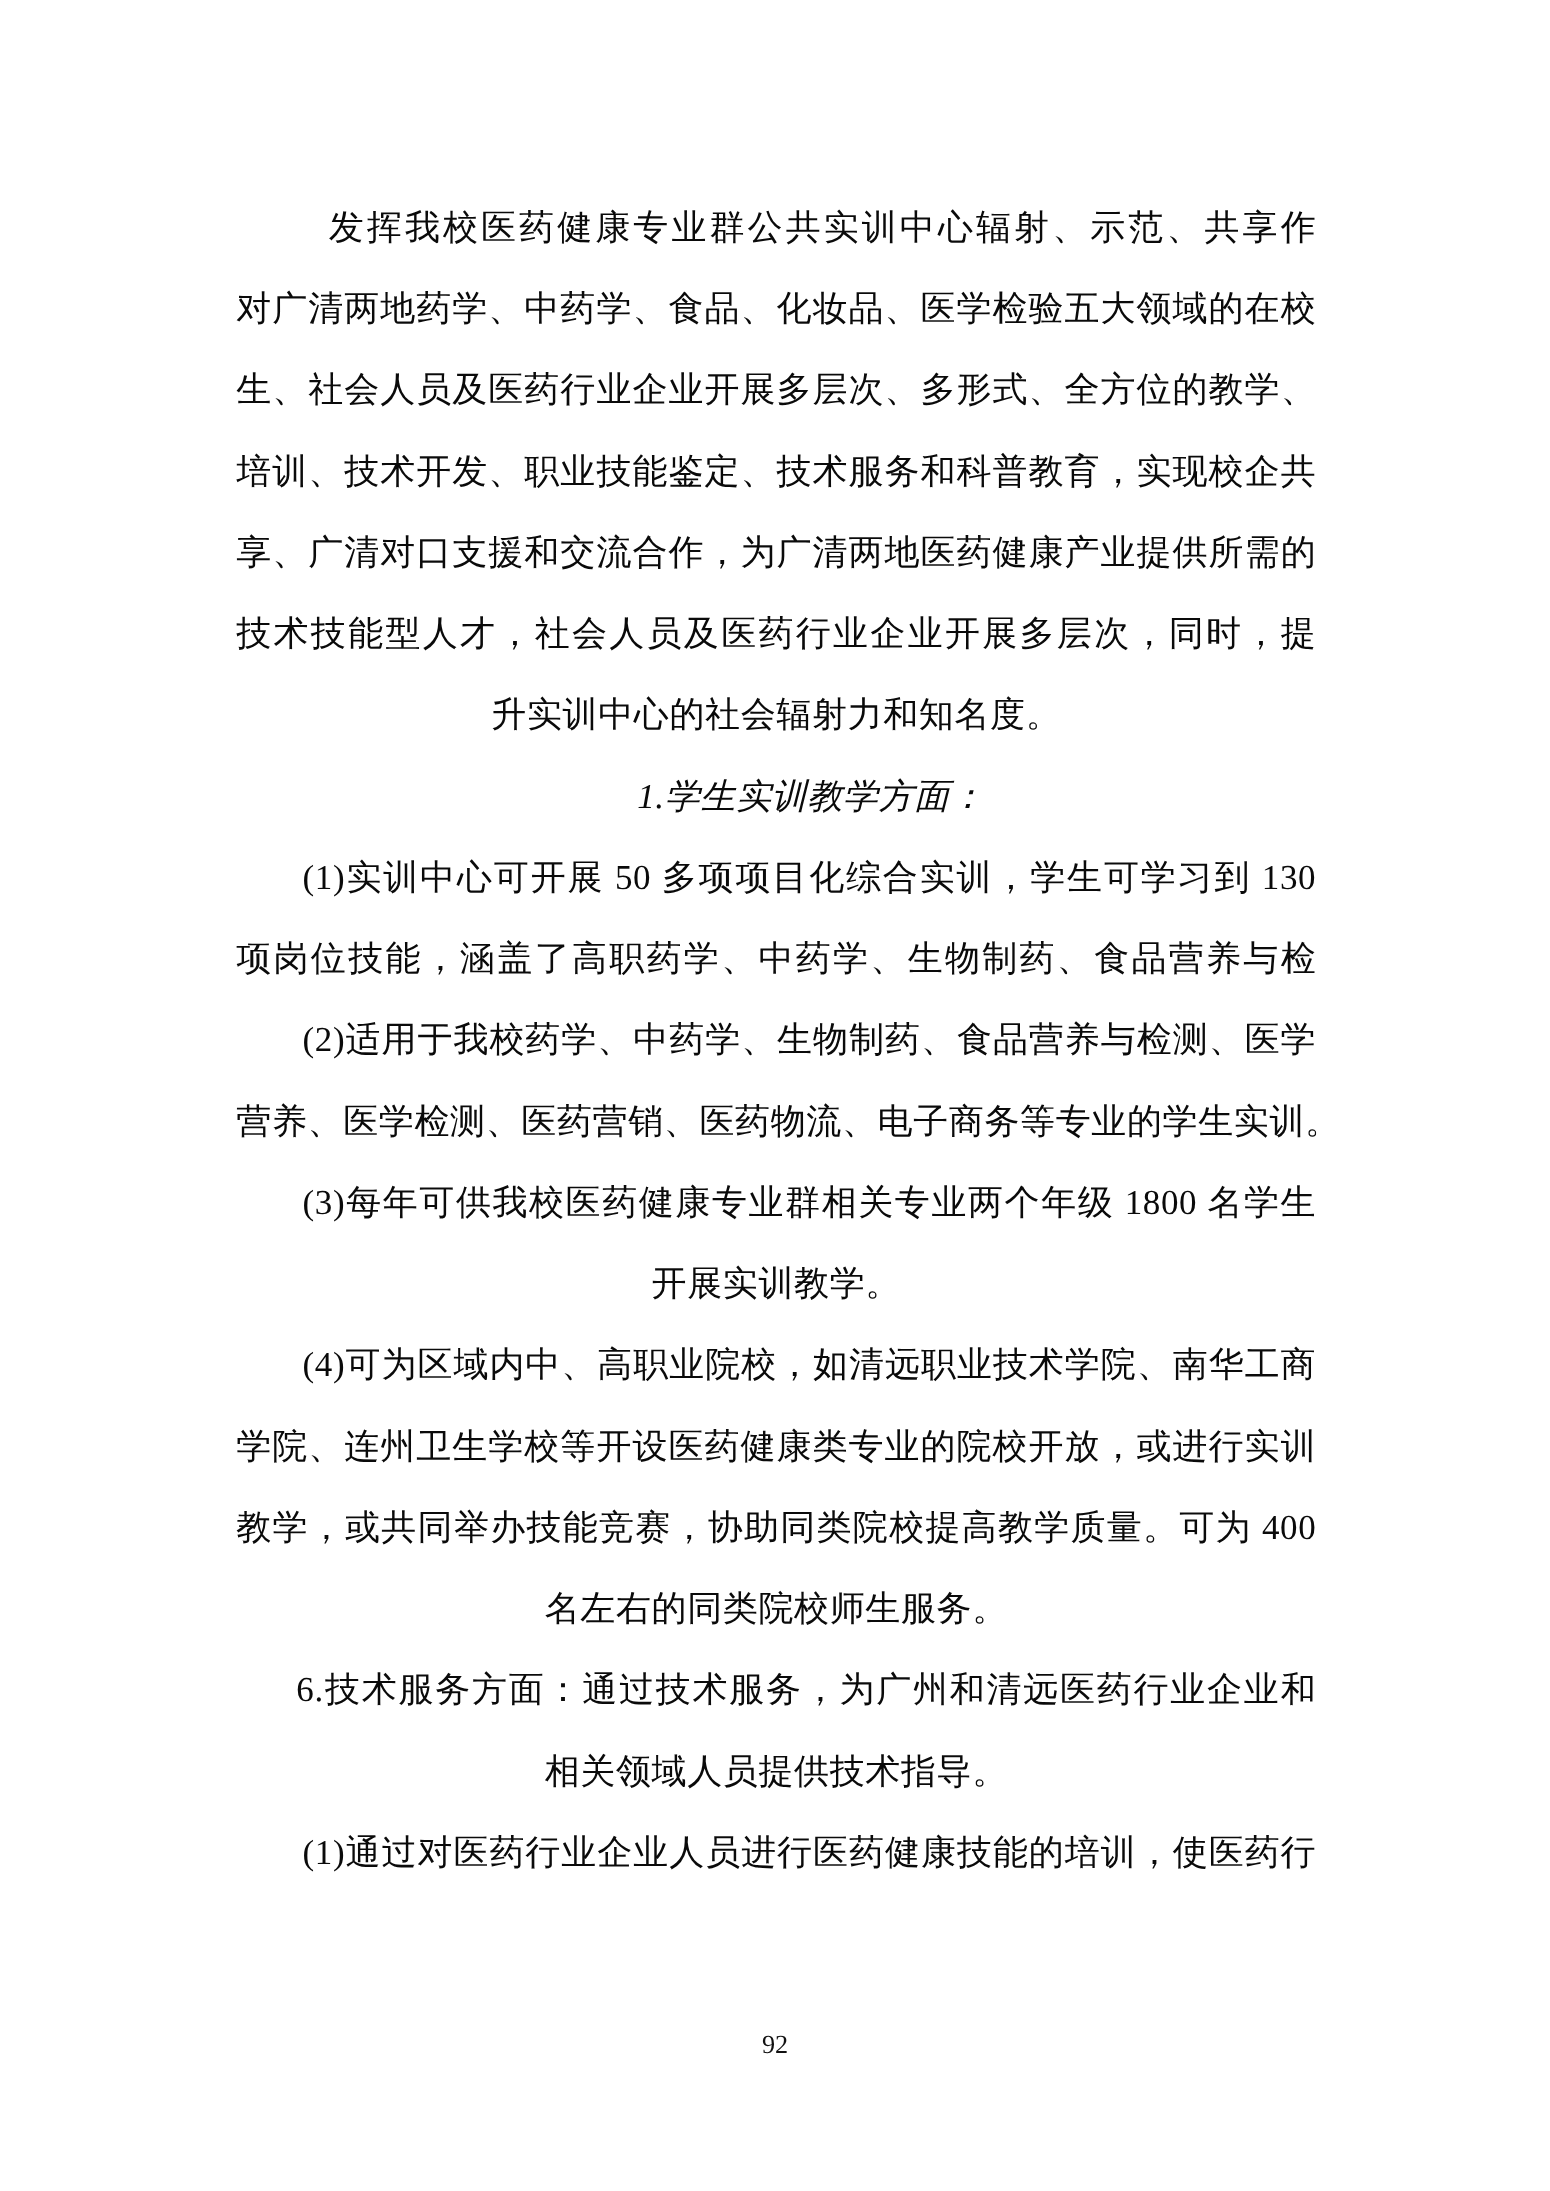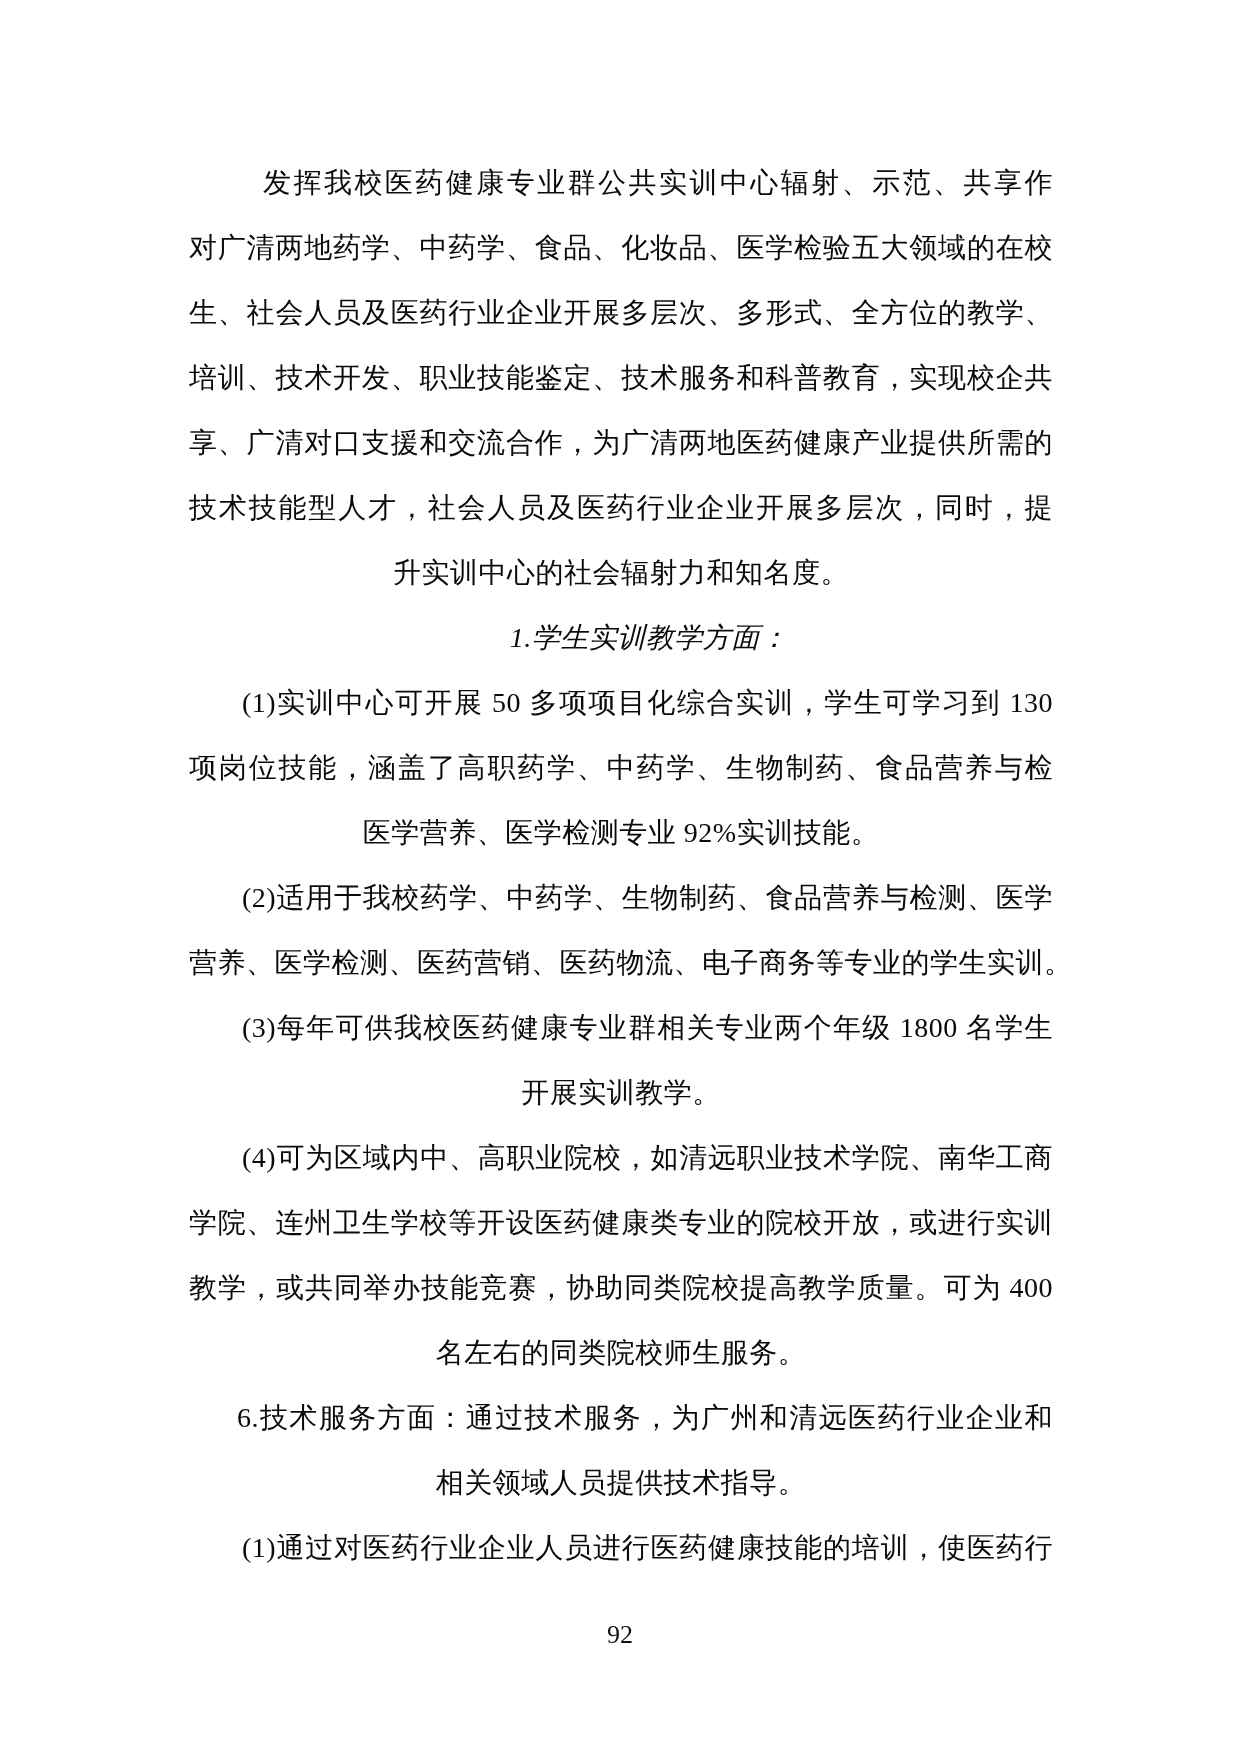--- a/index.html
+++ b/index.html
@@ -32,41 +32,40 @@
     white-space: normal;
     text-align: justify;
     text-align-last: justify;
   }
   .page-num {
     position: absolute;
     top: 1620px;
     left: 0;
     width: 100%;
     text-align: center;
-    font-size: 26px;
+    font-size: 21px;
     line-height: 30px;
     color: #111;
   }
 </style>
 </head>
 <body>
 
 <div class="page">
   <div class="content">
       <div class="line j" style="text-indent: 74px;">发挥我校医药健康专业群公共实训中心辐射、示范、共享作用，</div>
       <div class="line j">对广清两地药学、中药学、食品、化妆品、医学检验五大领域的在校</div>
       <div class="line j">生、社会人员及医药行业企业开展多层次、多形式、全方位的教学、</div>
       <div class="line j">培训、技术开发、职业技能鉴定、技术服务和科普教育，实现校企共</div>
       <div class="line j">享、广清对口支援和交流合作，为广清两地医药健康产业提供所需的</div>
       <div class="line j">技术技能型人才，社会人员及医药行业企业开展多层次，同时，提</div>
       <div class="line">升实训中心的社会辐射力和知名度。</div>
       <div class="line" style="text-indent: 56px; font-style: italic;">1.学生实训教学方面：</div>
       <div class="line j" style="text-indent: 53px;">(1)实训中心可开展 50 多项项目化综合实训，学生可学习到 130</div>
       <div class="line j">项岗位技能，涵盖了高职药学、中药学、生物制药、食品营养与检测、</div>
-      <div class="line">医学营养、医学检测专业 92%实训技能。</div>
       <div class="line j" style="text-indent: 53px;">(2)适用于我校药学、中药学、生物制药、食品营养与检测、医学</div>
       <div class="line">营养、医学检测、医药营销、医药物流、电子商务等专业的学生实训。</div>
       <div class="line j" style="text-indent: 53px;">(3)每年可供我校医药健康专业群相关专业两个年级 1800 名学生</div>
       <div class="line">开展实训教学。</div>
       <div class="line j" style="text-indent: 53px;">(4)可为区域内中、高职业院校，如清远职业技术学院、南华工商</div>
       <div class="line j">学院、连州卫生学校等开设医药健康类专业的院校开放，或进行实训</div>
       <div class="line j">教学，或共同举办技能竞赛，协助同类院校提高教学质量。可为 400</div>
       <div class="line">名左右的同类院校师生服务。</div>
       <div class="line j" style="text-indent: 48px;">6.技术服务方面：通过技术服务，为广州和清远医药行业企业和</div>
       <div class="line">相关领域人员提供技术指导。</div>

